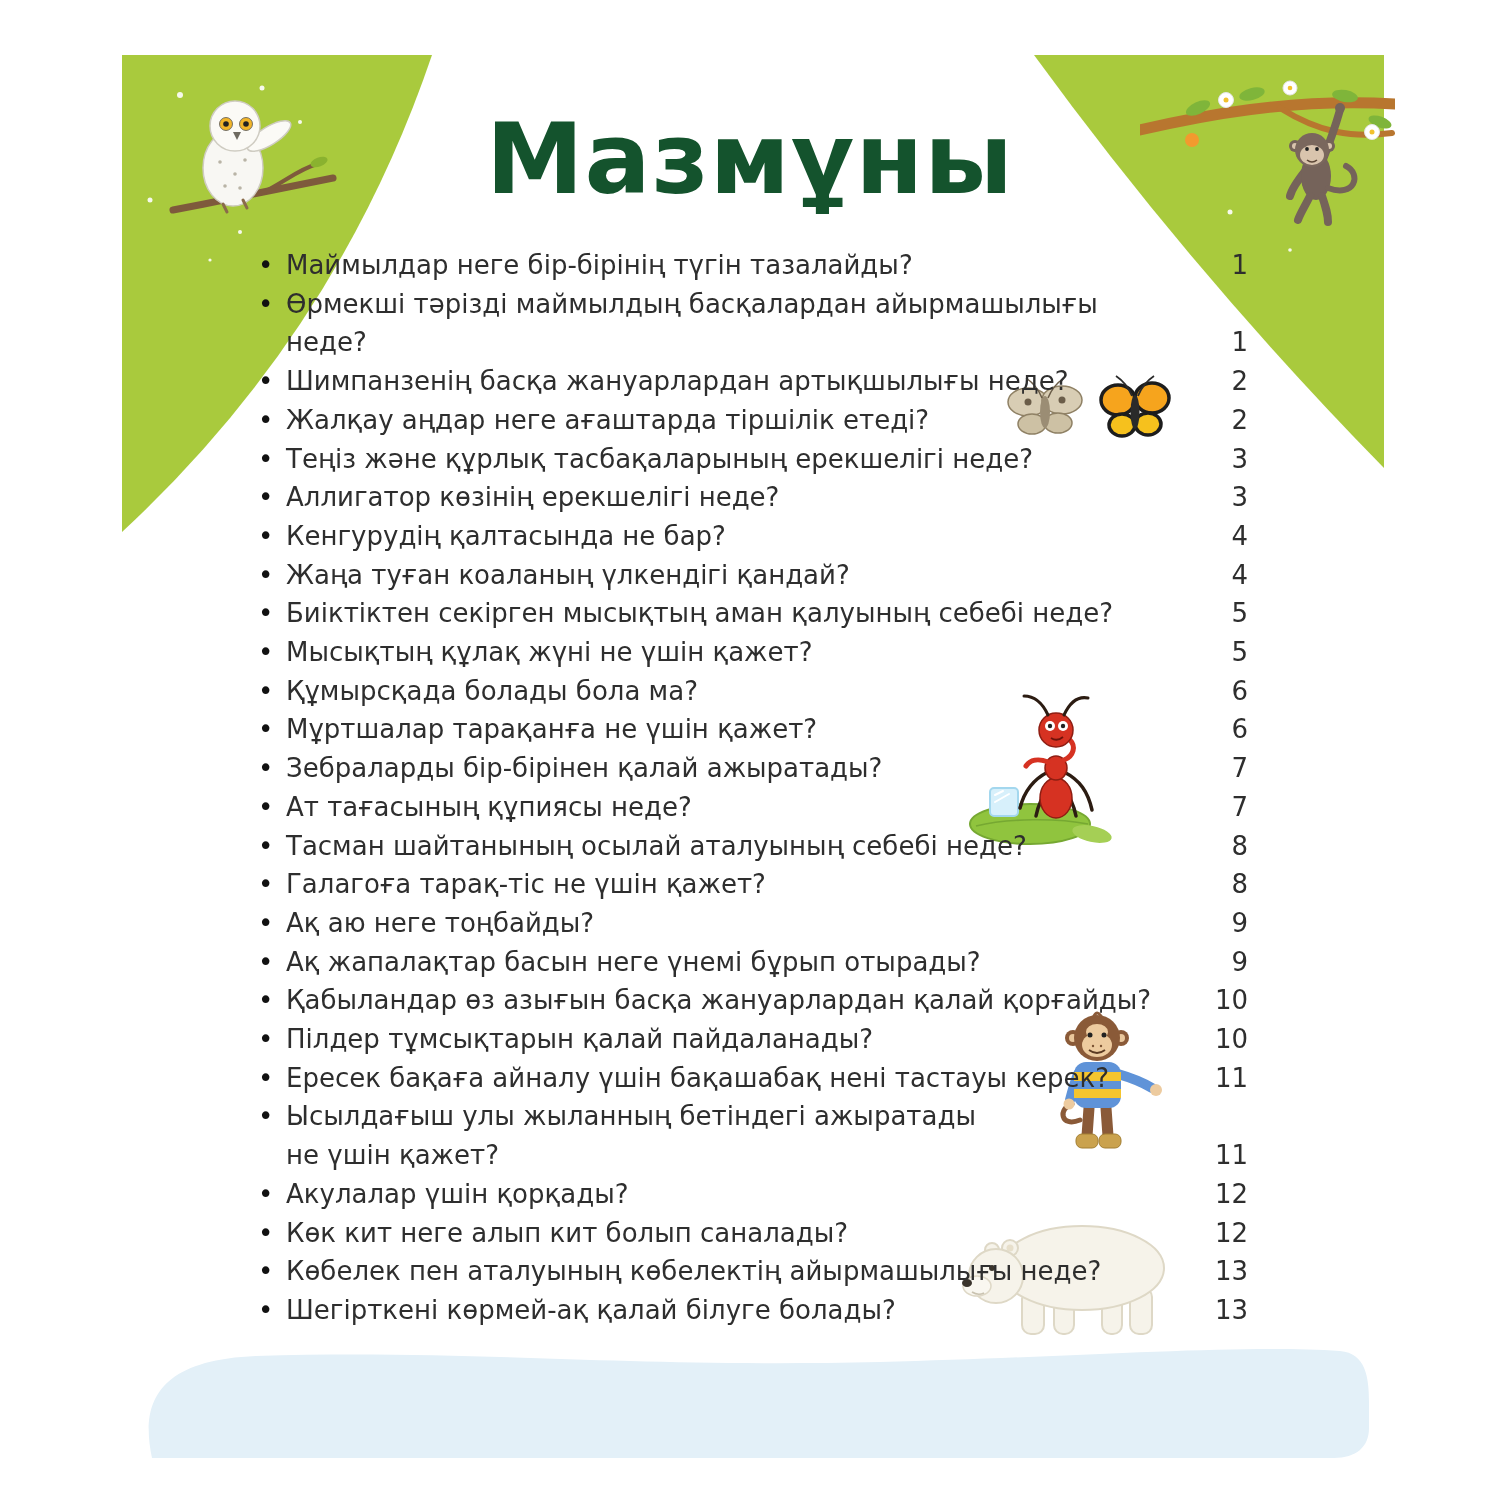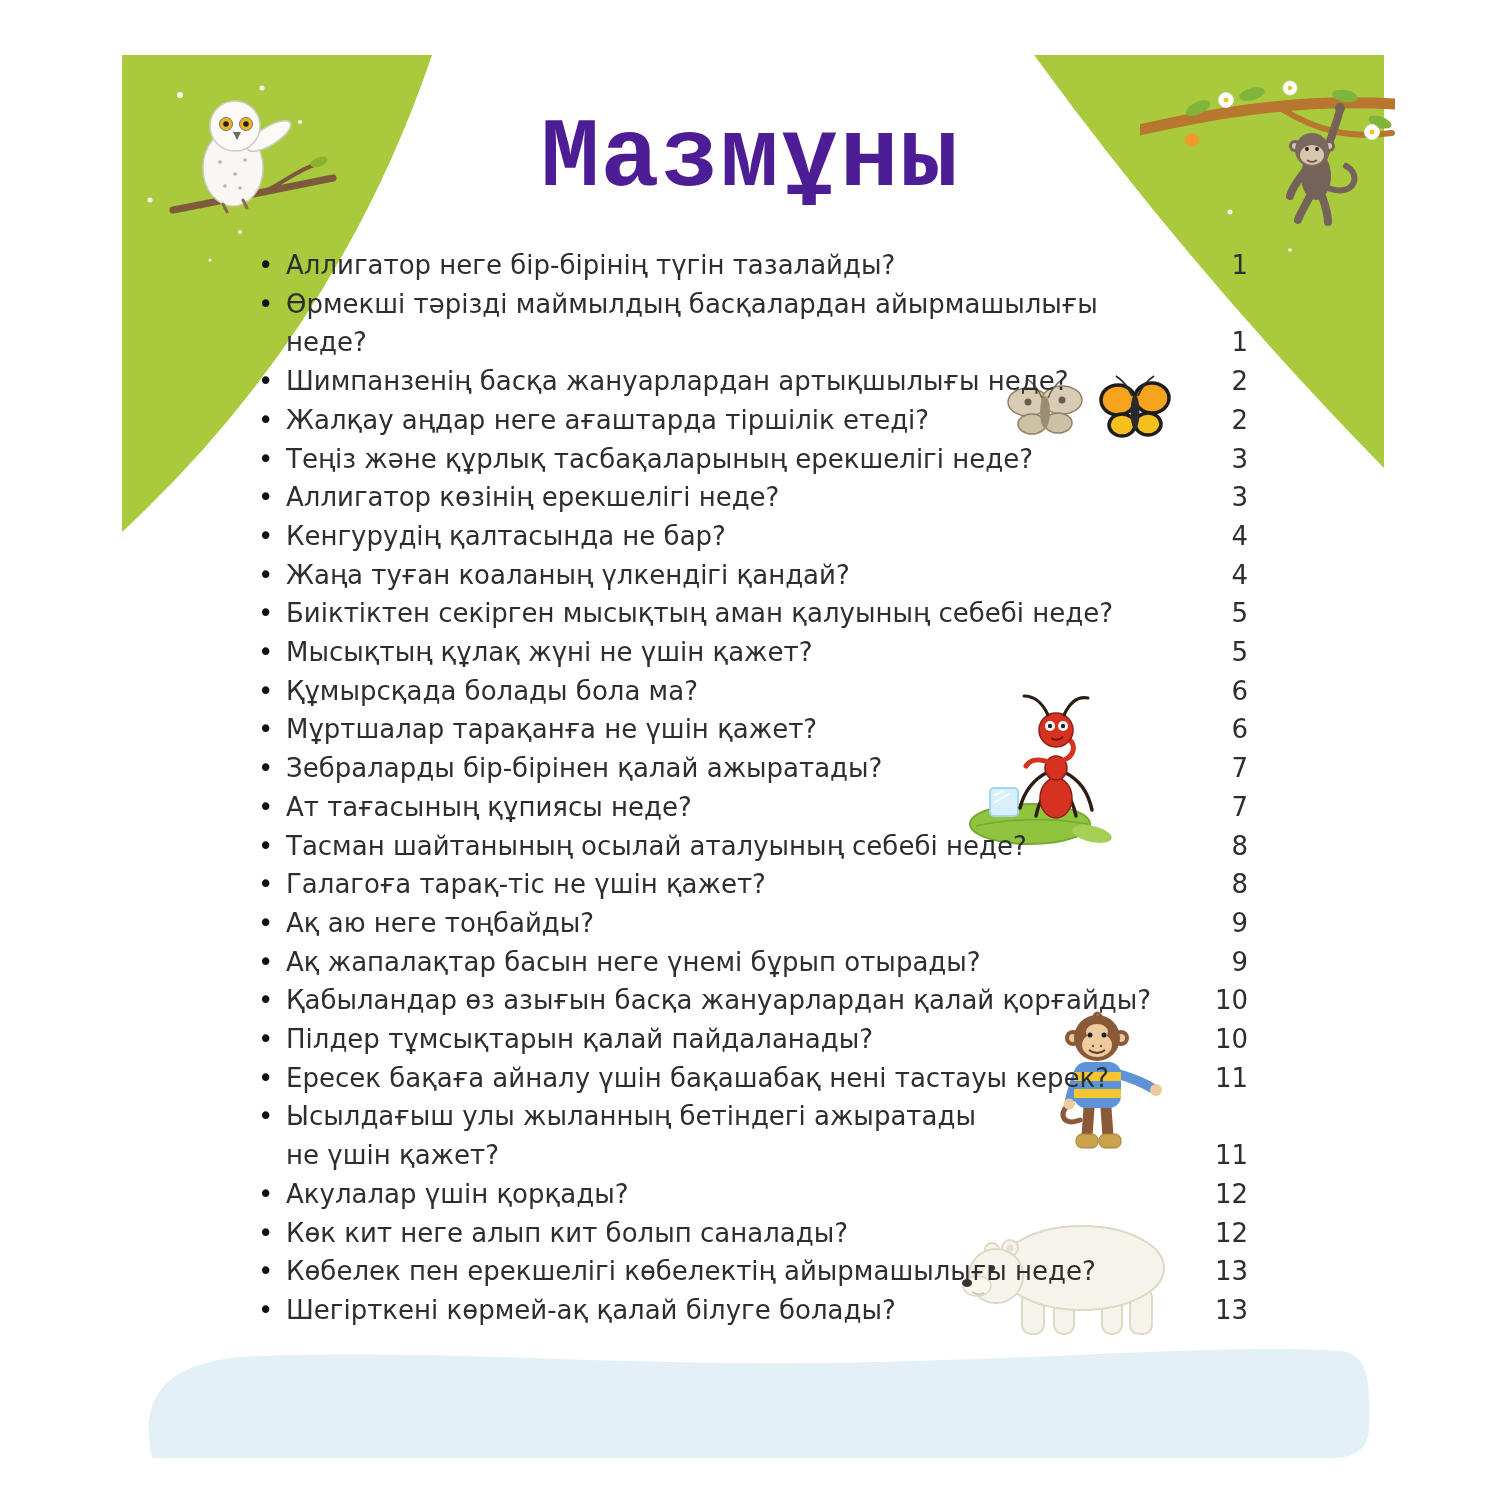--- a/index.html
+++ b/index.html
@@ -4,22 +4,22 @@
 <style>
   html,body{margin:0;padding:0;}
   body{
     width:1500px;height:1500px;position:relative;background:#ffffff;
     font-family:"DejaVu Sans","Liberation Sans",sans-serif;overflow:hidden;
   }
   .bg{position:absolute;left:0;top:0;width:1500px;height:1500px;z-index:0;}
   .illo{position:absolute;z-index:1;pointer-events:none;}
   .title{
     position:absolute;left:0;top:108px;width:1500px;margin:0;z-index:2;
-    text-align:center;font-size:98px;font-weight:bold;color:#4c1d95;
-    letter-spacing:1px;line-height:1.05;font-family:Liberation Mono, monospace;
+    text-align:center;font-size:98px;font-weight:bold;color:#14532d;
+    letter-spacing:1px;line-height:1.05;
   }
   .toc{
     position:absolute;left:258px;top:246px;width:990px;z-index:2;
     margin:0;padding:0;list-style:none;
   }
   .toc .row{display:flex;align-items:stretch;margin:0;}
   .toc .bullet{
     flex:0 0 28px;width:28px;color:#111;font-size:26px;line-height:38.7px;
     align-self:flex-start;
   }
@@ -206,21 +206,21 @@
   <ellipse cx="25" cy="94" rx="14" ry="10" fill="#f9f7f0" stroke="#ded8c6" stroke-width="1.5"></ellipse>
   <ellipse cx="15" cy="91" rx="5" ry="4" fill="#3a342c"></ellipse>
   <circle cx="40" cy="76" r="3" fill="#3a342c"></circle>
   <path d="M20,100 Q26,104 32,101" stroke="#c9c2b0" stroke-width="1.6" fill="none"></path>
 </svg>
 
 <h1 class="title">Мазмұны</h1>
 <ul class="toc">
   <li class="row">
     <span class="bullet">•</span>
-    <span class="text">Аллигатор неге бір-бірінің түгін тазалайды?</span>
+    <span class="text">Маймылдар неге бір-бірінің түгін тазалайды?</span>
     <span class="pg">1</span>
   </li>
 
   <li class="row">
     <span class="bullet">•</span>
     <span class="text">Өрмекші тәрізді маймылдың басқалардан айырмашылығы неде?</span>
     <span class="pg">1</span>
   </li>
 
   <li class="row">
@@ -351,21 +351,21 @@
   </li>
 
   <li class="row">
     <span class="bullet">•</span>
     <span class="text">Көк кит неге алып кит болып саналады?</span>
     <span class="pg">12</span>
   </li>
 
   <li class="row">
     <span class="bullet">•</span>
-    <span class="text">Көбелек пен ерекшелігі көбелектің айырмашылығы неде?</span>
+    <span class="text">Көбелек пен аталуының көбелектің айырмашылығы неде?</span>
     <span class="pg">13</span>
   </li>
 
   <li class="row">
     <span class="bullet">•</span>
     <span class="text">Шегірткені көрмей-ақ қалай білуге болады?</span>
     <span class="pg">13</span>
   </li>
 </ul>
 

